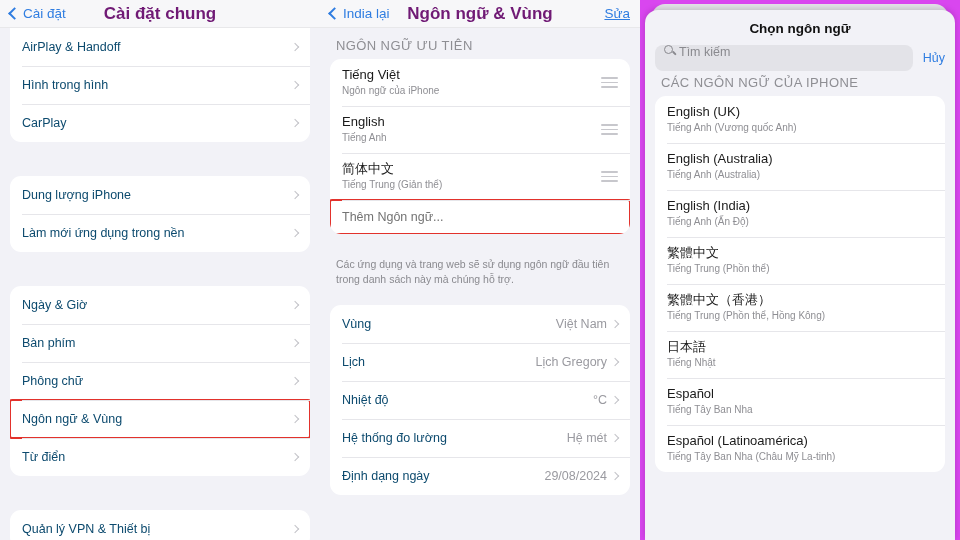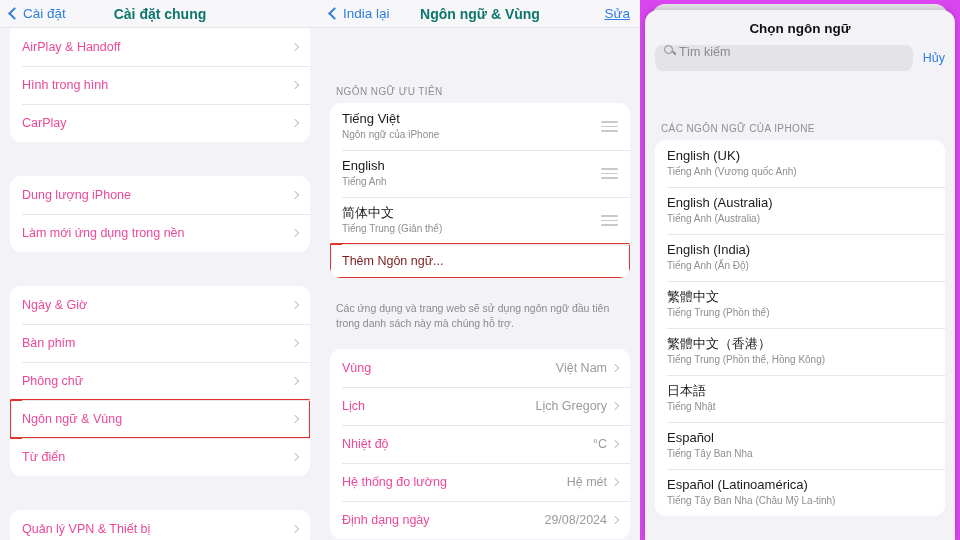--- a/index.html
+++ b/index.html
@@ -15,59 +15,59 @@
 
   
   .navbar {
     position: relative; height: 28px; background: #f7f7f9;
     display: flex; align-items: center; padding: 0 10px;
     border-bottom: 0.5px solid rgba(0,0,0,0.06); z-index: 6;
   }
   .nav-back { display: flex; align-items: center; color: #2f7de1; font-size: 13.5px; cursor: pointer; white-space: nowrap; }
   .chev-left { width: 9px; height: 9px; border-left: 2px solid #2f7de1; border-bottom: 2px solid #2f7de1;
                transform: rotate(45deg); margin-right: 4px; }
-  .nav-title { position: absolute; left: 0; right: 0; text-align: center; font-size: 14px;
-               font-weight: 700; color: #0f766e; pointer-events: none; }
+  .nav-title { position: absolute; left: 0; right: 0; text-align: center; font-size: 17px;
+               font-weight: 700; color: #701a75; pointer-events: none; }
   .nav-right { margin-left: auto; color: #2f7de1; font-size: 13.5px; cursor: pointer; z-index: 2; text-decoration: underline; }
 
   
   .body { height: 512px; padding: 0 10px; overflow: hidden; }
 
   .group { background: #fff; border-radius: 11px; overflow: hidden; margin-bottom: 16px; }
   .group.flush-top { border-top-left-radius: 0; border-top-right-radius: 0; }
 
   .row { display: flex; align-items: center; min-height: 38px; padding: 0 12px; position: relative; cursor: pointer; }
   .row + .row::before {
     content: ""; position: absolute; left: 12px; right: 0; top: 0; height: 1px; background: #e6e6ea;
   }
-  .row-label { font-size: 12.5px; color: #ec4899; }
+  .row-label { font-size: 12.5px; color: #0c4a6e; }
   .row-value { margin-left: auto; font-size: 12.5px; color: #9a9aa0; padding-right: 5px; }
   .chev-right { width: 6px; height: 6px; border-top: 1.4px solid #c2c2c7; border-right: 1.4px solid #c2c2c7;
                 transform: rotate(45deg); margin-left: auto; flex: 0 0 auto; }
   .row-value + .chev-right { margin-left: 0; }
 
   .group-gap { height: 18px; }
 
   
-  .sect-header { font-size: 10px; letter-spacing: 0.4px; color: #8e8e93; padding: 4px 6px 6px; text-transform: uppercase; margin-top: 48px; }
+  .sect-header { font-size: 13px; letter-spacing: 0.4px; color: #8e8e93; padding: 4px 6px 6px; text-transform: uppercase; }
   .sect-footer { font-size: 10.5px; color: #8a8a8f; line-height: 1.45; padding: 7px 6px 0; }
 
   
   .lang-row { display: flex; align-items: center; min-height: 47px; padding: 5px 12px; position: relative; cursor: pointer; }
   .lang-row + .lang-row::before,
   .lang-row + .add-row::before {
     content: ""; position: absolute; left: 12px; right: 0; top: 0; height: 1px; background: #e6e6ea;
   }
   .lang-main { font-size: 13px; color: #1a1a1a; line-height: 1.25; }
   .lang-sub  { font-size: 10px; color: #8e8e93; margin-top: 2px; line-height: 1.25; }
   .reorder { margin-left: auto; width: 17px; display: flex; flex-direction: column; gap: 3px; cursor: grab; }
   .reorder i { display: block; height: 1.6px; background: #c7c7cc; border-radius: 1px; }
 
   .add-row { display: flex; align-items: center; min-height: 34px; padding: 0 12px; position: relative; cursor: pointer; }
-  .add-row span { font-size: 12.5px; color: #7f1d1d; }
+  .add-row span { font-size: 12.5px; color: #737373; }
 
   
   .hl { outline: 2px solid #e2322c; outline-offset: -1px; border-radius: 2px; }
 
   
   #panel-left .body { padding-top: 0; }
 
   
   #panel-mid { background: #f2f2f7; }
   #panel-mid .body { padding-top: 6px; }

